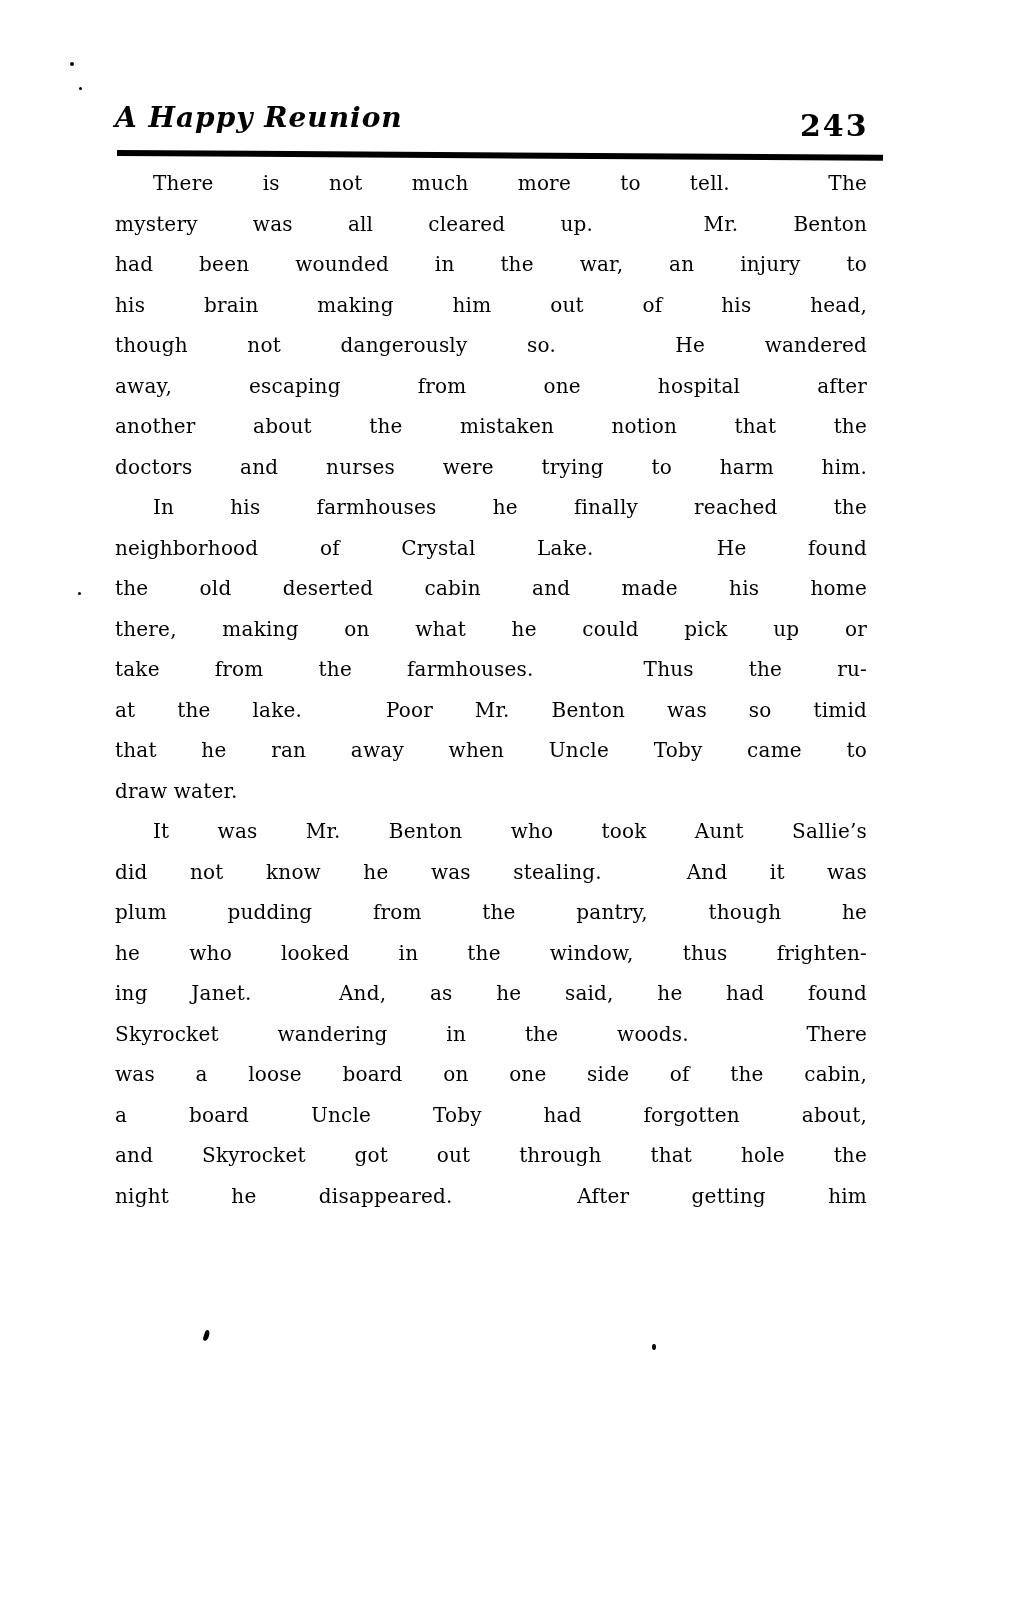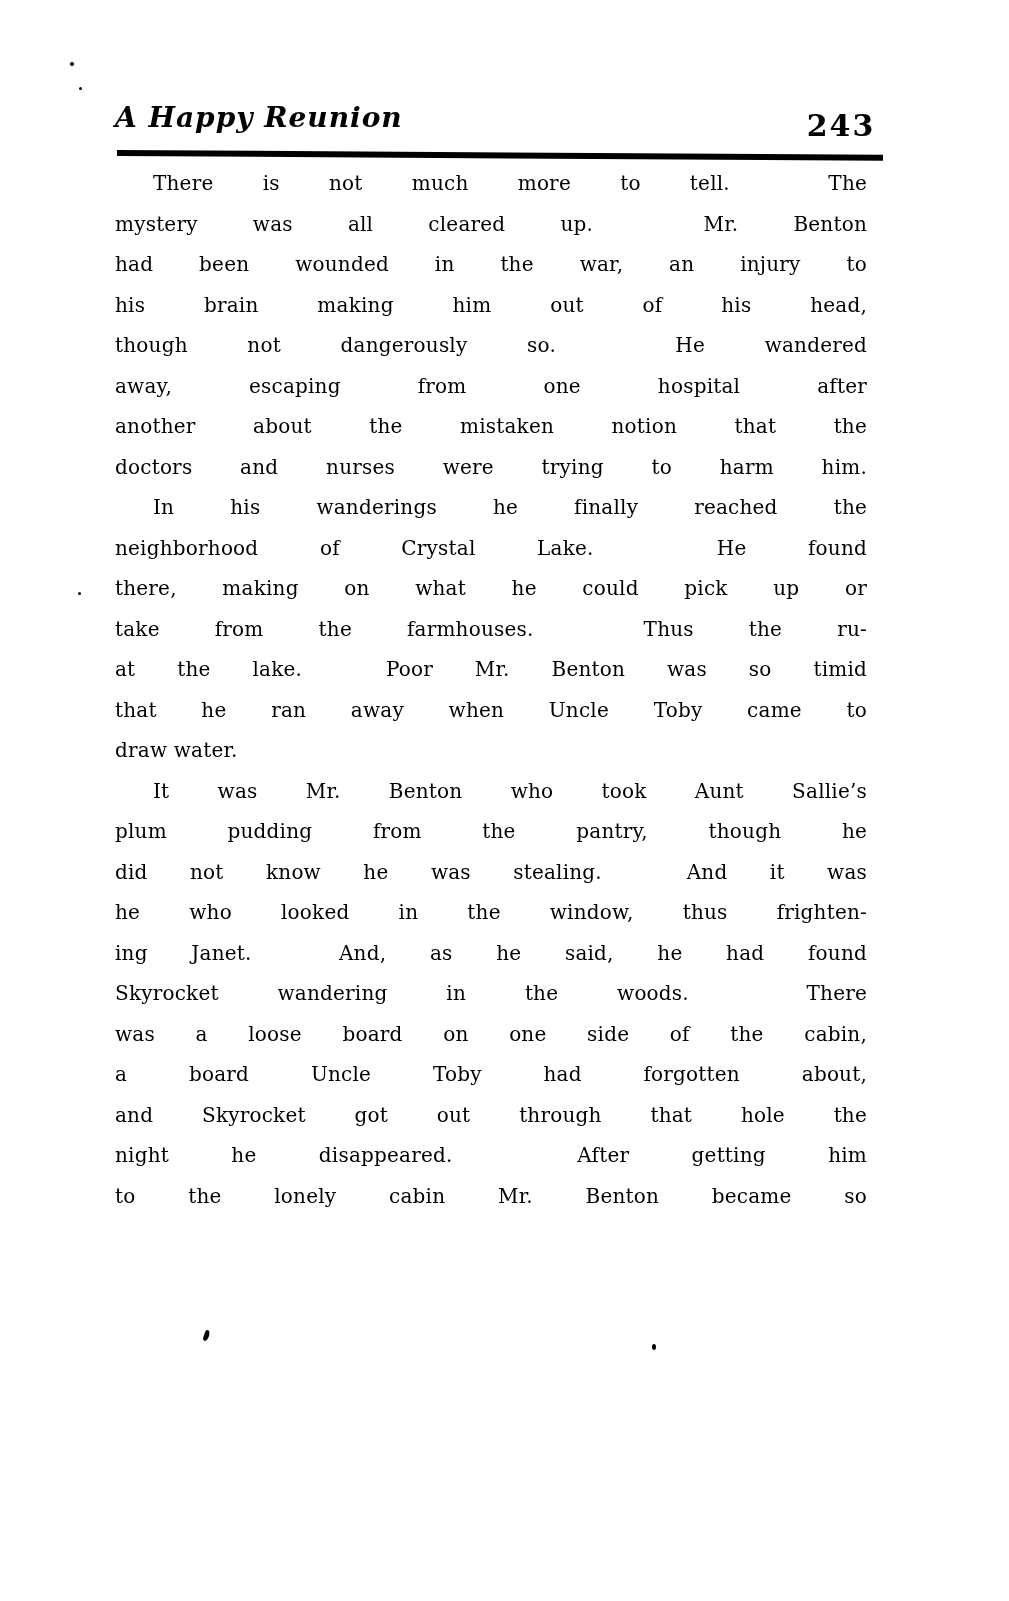--- a/index.html
+++ b/index.html
@@ -26,21 +26,21 @@
     line-height: 40px;
     font-weight: 700;
     font-style: italic;
     letter-spacing: 1px;
   }
   .page-number {
     position: absolute;
     top: 108px;
     left: 800px;
     width: 82px;
-    text-align: center;
+    text-align: left;
     font-size: 30px;
     font-weight: 700;
     letter-spacing: 2px;
   }
   .head-rule {
     position: absolute;
     top: 150px;
     left: 117px;
     width: 766px;
     height: 6px;
@@ -90,40 +90,40 @@
         <div class="line first">There is not much more to tell.  The</div>
         <div class="line">mystery was all cleared up.  Mr. Benton</div>
         <div class="line">had been wounded in the war, an injury to</div>
         <div class="line">his brain making him out of his head,</div>
         <div class="line">though not dangerously so.  He wandered</div>
         <div class="line">away, escaping from one hospital after</div>
         <div class="line">another about the mistaken notion that the</div>
         <div class="line">doctors and nurses were trying to harm him.</div>
       </div>
       <div class="para">
-        <div class="line first">In his wanderings he finally reached the</div>
+        <div class="line first">In his farmhouses he finally reached the</div>
         <div class="line">neighborhood of Crystal Lake.  He found</div>
+        <div class="line">the old deserted cabin and made his home</div>
         <div class="line">there, making on what he could pick up or</div>
         <div class="line">take from the farmhouses.  Thus the ru-</div>
         <div class="line">at the lake.  Poor Mr. Benton was so timid</div>
         <div class="line">that he ran away when Uncle Toby came to</div>
         <div class="line short-last">draw water.</div>
       </div>
       <div class="para">
         <div class="line first">It was Mr. Benton who took Aunt Sallie’s</div>
+        <div class="line">did not know he was stealing.  And it was</div>
         <div class="line">plum pudding from the pantry, though he</div>
-        <div class="line">did not know he was stealing.  And it was</div>
         <div class="line">he who looked in the window, thus frighten-</div>
         <div class="line">ing Janet.  And, as he said, he had found</div>
         <div class="line">Skyrocket wandering in the woods.  There</div>
         <div class="line">was a loose board on one side of the cabin,</div>
         <div class="line">a board Uncle Toby had forgotten about,</div>
         <div class="line">and Skyrocket got out through that hole the</div>
         <div class="line">night he disappeared.  After getting him</div>
-        <div class="line">to the lonely cabin Mr. Benton became so</div>
       </div>
     </div>
 
   <div class="speck s1"></div>
   <div class="speck s2"></div>
   <div class="speck s3"></div>
   <div class="speck s4"></div>
   <div class="speck s5"></div>
 </div>
 

